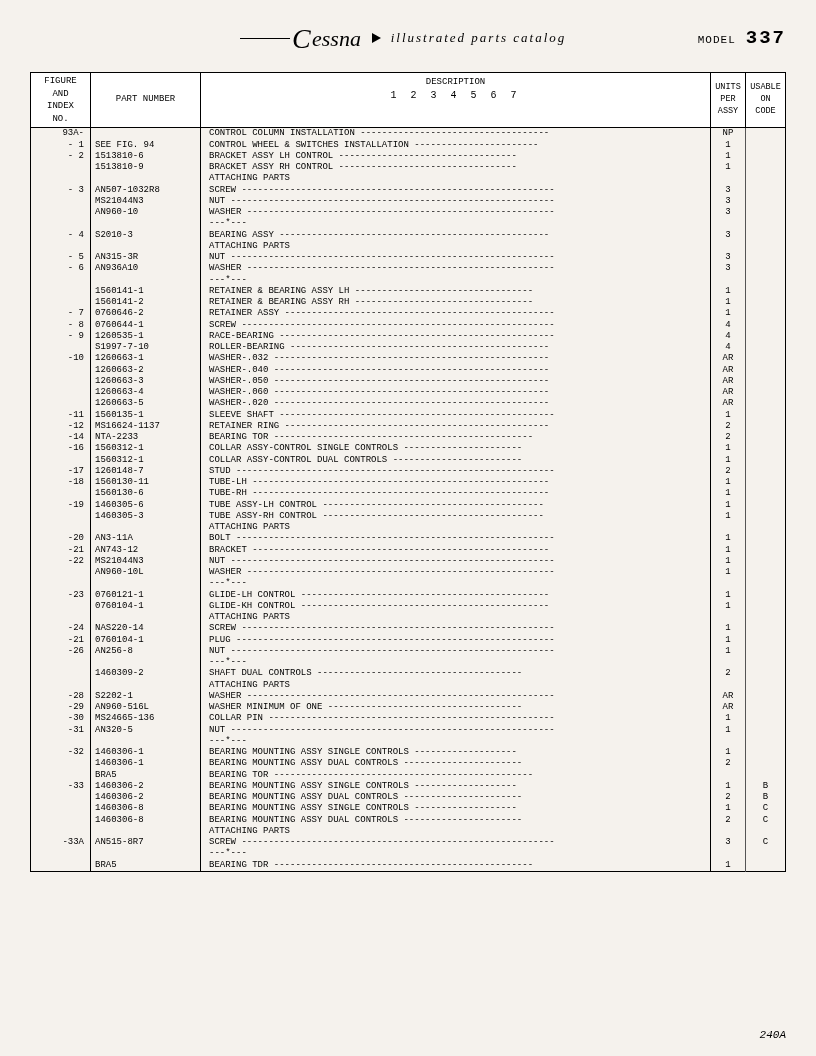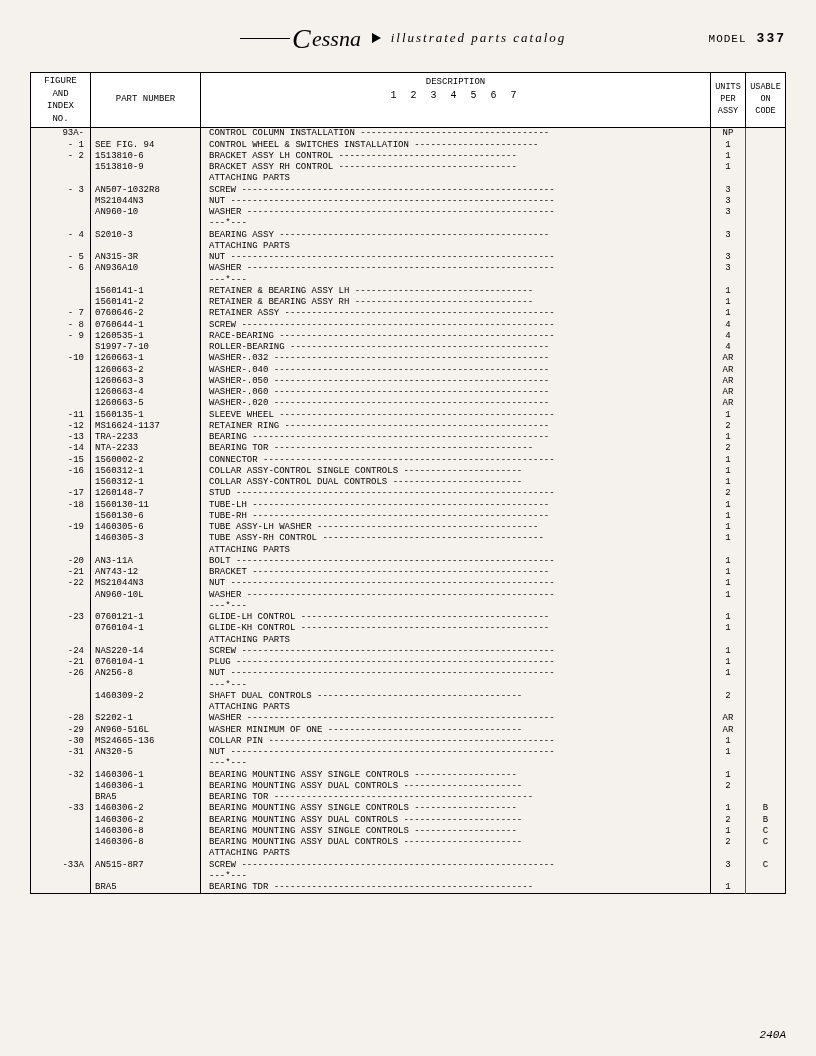--- a/index.html
+++ b/index.html
@@ -112,21 +112,21 @@
           <text x="22" y="26" font-family="Times New Roman" font-size="22" font-style="italic" fill="#000">essna</text>
         </svg>
         <div style="display:flex;align-items:center;margin-left:2px;">
           <div style="width:0;height:0;border-top:5px solid transparent;border-bottom:5px solid transparent;border-left:9px solid #000;"></div>
         </div>
         <span style="font-family:'Times New Roman',serif;font-size:13px;font-style:italic;letter-spacing:2px;margin-left:10px;">illustrated parts catalog</span>
       </div>
     </div>
     <div style="text-align:right;min-width:90px;">
       <span style="font-size:11px;letter-spacing:1px;">MODEL</span>
-      <span style="font-size:13px;font-weight:bold;letter-spacing:2px;margin-left:4px;">337</span>
+      <span style="font-size:19px;font-weight:bold;letter-spacing:2px;margin-left:4px;">337</span>
     </div>
   </div>
 
   <table class="main-table">
     <thead>
       <tr class="header-row">
         <th class="col-figure left-border" style="vertical-align:middle;line-height:1.4;">
           FIGURE<br>AND<br>INDEX<br>NO.
         </th>
         <th class="col-part" style="vertical-align:middle;">PART NUMBER</th>
@@ -310,53 +310,39 @@
         <tr class="data-row">
           <td class="figure-col left-border" style="white-space: nowrap; font-size: 9px; font-family: &quot;Courier New&quot;, monospace;"></td>
           <td class="part-col" style="white-space: nowrap; font-size: 9px; font-family: &quot;Courier New&quot;, monospace;">1260663-5</td>
           <td class="desc-col" style="font-size: 9px; font-family: &quot;Courier New&quot;, monospace; white-space: nowrap;">WASHER-.020 ---------------------------------------------------</td>
           <td class="units-col" style="font-size: 9px; font-family: &quot;Courier New&quot;, monospace; text-align: center;">AR</td>
           <td class="usable-col right-border" style="font-size: 9px; font-family: &quot;Courier New&quot;, monospace; text-align: center;"></td>
         </tr>
         <tr class="data-row">
           <td class="figure-col left-border" style="white-space: nowrap; font-size: 9px; font-family: &quot;Courier New&quot;, monospace;">-11</td>
           <td class="part-col" style="white-space: nowrap; font-size: 9px; font-family: &quot;Courier New&quot;, monospace;">1560135-1</td>
-          <td class="desc-col" style="font-size: 9px; font-family: &quot;Courier New&quot;, monospace; white-space: nowrap;">SLEEVE WHEEL ---------------------------------------------------</td>
+          <td class="desc-col" style="font-size: 9px; font-family: &quot;Courier New&quot;, monospace; white-space: nowrap;">SLEEVE SHAFT ---------------------------------------------------</td>
           <td class="units-col" style="font-size: 9px; font-family: &quot;Courier New&quot;, monospace; text-align: center;">1</td>
           <td class="usable-col right-border" style="font-size: 9px; font-family: &quot;Courier New&quot;, monospace; text-align: center;"></td>
         </tr>
         <tr class="data-row">
           <td class="figure-col left-border" style="white-space: nowrap; font-size: 9px; font-family: &quot;Courier New&quot;, monospace;">-12</td>
           <td class="part-col" style="white-space: nowrap; font-size: 9px; font-family: &quot;Courier New&quot;, monospace;">MS16624-1137</td>
           <td class="desc-col" style="font-size: 9px; font-family: &quot;Courier New&quot;, monospace; white-space: nowrap;">RETAINER RING -------------------------------------------------</td>
           <td class="units-col" style="font-size: 9px; font-family: &quot;Courier New&quot;, monospace; text-align: center;">2</td>
           <td class="usable-col right-border" style="font-size: 9px; font-family: &quot;Courier New&quot;, monospace; text-align: center;"></td>
         </tr>
         <tr class="data-row">
-          <td class="figure-col left-border" style="white-space: nowrap; font-size: 9px; font-family: &quot;Courier New&quot;, monospace;">-13</td>
-          <td class="part-col" style="white-space: nowrap; font-size: 9px; font-family: &quot;Courier New&quot;, monospace;">TRA-2233</td>
-          <td class="desc-col" style="font-size: 9px; font-family: &quot;Courier New&quot;, monospace; white-space: nowrap;">BEARING -------------------------------------------------------</td>
-          <td class="units-col" style="font-size: 9px; font-family: &quot;Courier New&quot;, monospace; text-align: center;">1</td>
-          <td class="usable-col right-border" style="font-size: 9px; font-family: &quot;Courier New&quot;, monospace; text-align: center;"></td>
-        </tr>
-        <tr class="data-row">
           <td class="figure-col left-border" style="white-space: nowrap; font-size: 9px; font-family: &quot;Courier New&quot;, monospace;">-14</td>
           <td class="part-col" style="white-space: nowrap; font-size: 9px; font-family: &quot;Courier New&quot;, monospace;">NTA-2233</td>
           <td class="desc-col" style="font-size: 9px; font-family: &quot;Courier New&quot;, monospace; white-space: nowrap;">BEARING    TOR ------------------------------------------------</td>
           <td class="units-col" style="font-size: 9px; font-family: &quot;Courier New&quot;, monospace; text-align: center;">2</td>
           <td class="usable-col right-border" style="font-size: 9px; font-family: &quot;Courier New&quot;, monospace; text-align: center;"></td>
         </tr>
         <tr class="data-row">
-          <td class="figure-col left-border" style="white-space: nowrap; font-size: 9px; font-family: &quot;Courier New&quot;, monospace;">-15</td>
-          <td class="part-col" style="white-space: nowrap; font-size: 9px; font-family: &quot;Courier New&quot;, monospace;">1560002-2</td>
-          <td class="desc-col" style="font-size: 9px; font-family: &quot;Courier New&quot;, monospace; white-space: nowrap;">CONNECTOR ------------------------------------------------------</td>
-          <td class="units-col" style="font-size: 9px; font-family: &quot;Courier New&quot;, monospace; text-align: center;">1</td>
-          <td class="usable-col right-border" style="font-size: 9px; font-family: &quot;Courier New&quot;, monospace; text-align: center;"></td>
-        </tr>
-        <tr class="data-row">
           <td class="figure-col left-border" style="white-space: nowrap; font-size: 9px; font-family: &quot;Courier New&quot;, monospace;">-16</td>
           <td class="part-col" style="white-space: nowrap; font-size: 9px; font-family: &quot;Courier New&quot;, monospace;">1560312-1</td>
           <td class="desc-col" style="font-size: 9px; font-family: &quot;Courier New&quot;, monospace; white-space: nowrap;">COLLAR ASSY-CONTROL    SINGLE CONTROLS ----------------------</td>
           <td class="units-col" style="font-size: 9px; font-family: &quot;Courier New&quot;, monospace; text-align: center;">1</td>
           <td class="usable-col right-border" style="font-size: 9px; font-family: &quot;Courier New&quot;, monospace; text-align: center;"></td>
         </tr>
         <tr class="data-row">
           <td class="figure-col left-border" style="white-space: nowrap; font-size: 9px; font-family: &quot;Courier New&quot;, monospace;"></td>
           <td class="part-col" style="white-space: nowrap; font-size: 9px; font-family: &quot;Courier New&quot;, monospace;">1560312-1</td>
           <td class="desc-col" style="font-size: 9px; font-family: &quot;Courier New&quot;, monospace; white-space: nowrap;">COLLAR ASSY-CONTROL    DUAL CONTROLS ------------------------</td>
@@ -380,21 +366,21 @@
         <tr class="data-row">
           <td class="figure-col left-border" style="white-space: nowrap; font-size: 9px; font-family: &quot;Courier New&quot;, monospace;"></td>
           <td class="part-col" style="white-space: nowrap; font-size: 9px; font-family: &quot;Courier New&quot;, monospace;">1560130-6</td>
           <td class="desc-col" style="font-size: 9px; font-family: &quot;Courier New&quot;, monospace; white-space: nowrap;">TUBE-RH -------------------------------------------------------</td>
           <td class="units-col" style="font-size: 9px; font-family: &quot;Courier New&quot;, monospace; text-align: center;">1</td>
           <td class="usable-col right-border" style="font-size: 9px; font-family: &quot;Courier New&quot;, monospace; text-align: center;"></td>
         </tr>
         <tr class="data-row">
           <td class="figure-col left-border" style="white-space: nowrap; font-size: 9px; font-family: &quot;Courier New&quot;, monospace;">-19</td>
           <td class="part-col" style="white-space: nowrap; font-size: 9px; font-family: &quot;Courier New&quot;, monospace;">1460305-6</td>
-          <td class="desc-col" style="font-size: 9px; font-family: &quot;Courier New&quot;, monospace; white-space: nowrap;">TUBE ASSY-LH WASHER -----------------------------------------</td>
+          <td class="desc-col" style="font-size: 9px; font-family: &quot;Courier New&quot;, monospace; white-space: nowrap;">TUBE ASSY-LH CONTROL -----------------------------------------</td>
           <td class="units-col" style="font-size: 9px; font-family: &quot;Courier New&quot;, monospace; text-align: center;">1</td>
           <td class="usable-col right-border" style="font-size: 9px; font-family: &quot;Courier New&quot;, monospace; text-align: center;"></td>
         </tr>
         <tr class="data-row">
           <td class="figure-col left-border" style="white-space: nowrap; font-size: 9px; font-family: &quot;Courier New&quot;, monospace;"></td>
           <td class="part-col" style="white-space: nowrap; font-size: 9px; font-family: &quot;Courier New&quot;, monospace;">1460305-3</td>
           <td class="desc-col" style="font-size: 9px; font-family: &quot;Courier New&quot;, monospace; white-space: nowrap;">TUBE ASSY-RH CONTROL -----------------------------------------</td>
           <td class="units-col" style="font-size: 9px; font-family: &quot;Courier New&quot;, monospace; text-align: center;">1</td>
           <td class="usable-col right-border" style="font-size: 9px; font-family: &quot;Courier New&quot;, monospace; text-align: center;"></td>
         </tr>

